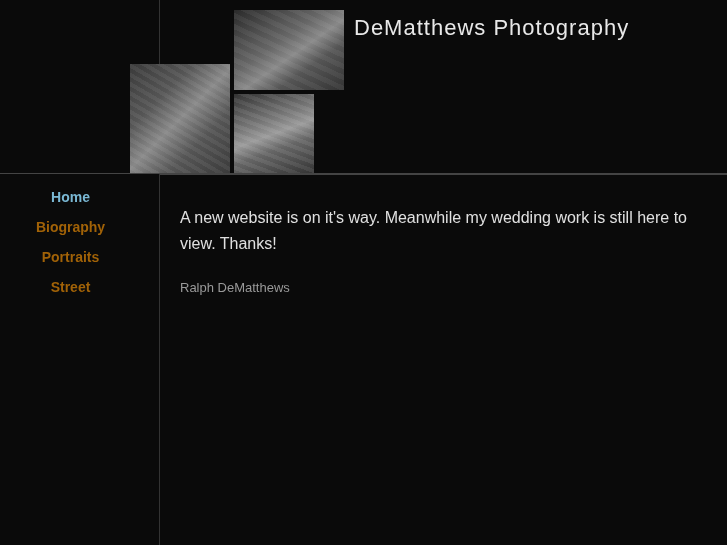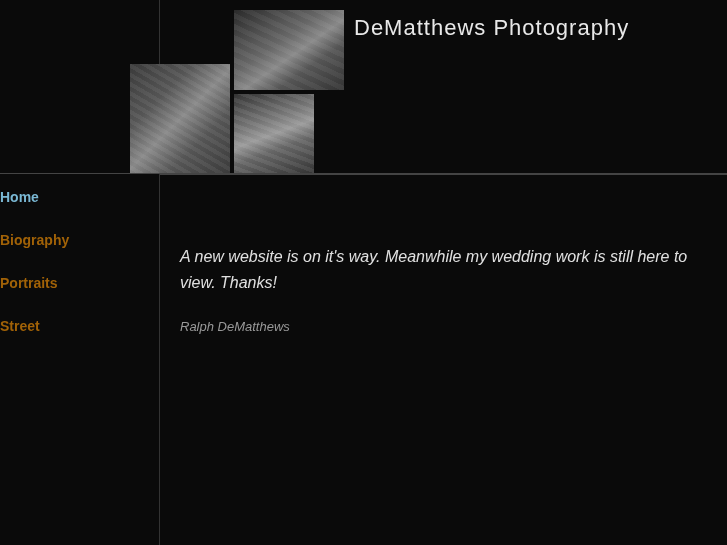--- a/index.html
+++ b/index.html
@@ -30,23 +30,23 @@
       background-color: #0a0a0a;
       display: flex;
       flex-direction: column;
       padding-top: 185px;
       border-right: 1px solid #333;
     }
 
     .sidebar-nav {
       display: flex;
       flex-direction: column;
-      align-items: flex-start;
+      align-items: center;
       padding-right: 18px;
-      gap: 19px;
+      gap: 6px;
     }
 
     .sidebar-item {
       color: #a16207;
       font-size: 14px;
       font-weight: bold;
       cursor: pointer;
       padding: 4px 0;
       text-align: right;
       font-family: Arial, Helvetica, sans-serif;
@@ -54,21 +54,20 @@
 
     .sidebar-item.active {
       color: #7ab8d4;
     }
 
     
     .main {
       flex: 1;
       display: flex;
       flex-direction: column;
-      gap: 39px;
     }
 
     
     .header {
       display: flex;
       align-items: flex-start;
       padding: 10px 0 0 0;
       border-bottom: 1px solid #444;
       position: relative;
       background-color: #0a0a0a;
@@ -169,21 +168,20 @@
       left: -160px;
       right: 0;
       height: 1px;
       background-color: #444;
     }
 
     
     .content {
       flex: 1;
       padding: 30px 25px 8px 20px;
-      font-style: italic;
     }
 
     .main-message {
       font-family: Arial, Helvetica, sans-serif;
       font-size: 16px;
       color: #e0e0e0;
       line-height: 1.6;
       margin-bottom: 20px;
       max-width: 520px;
     }

